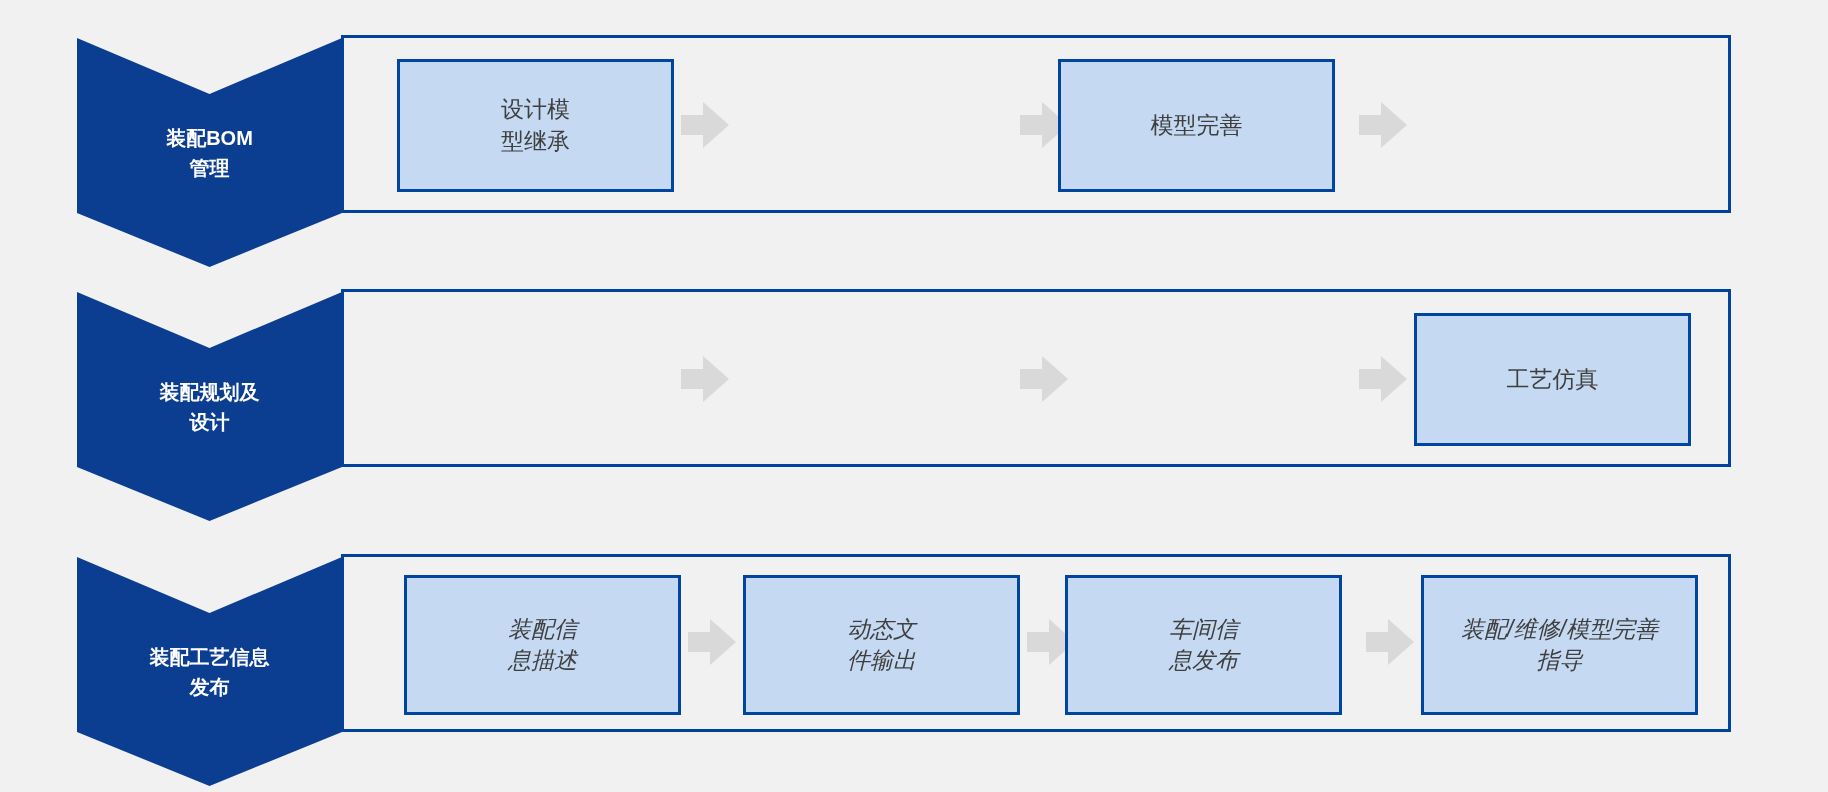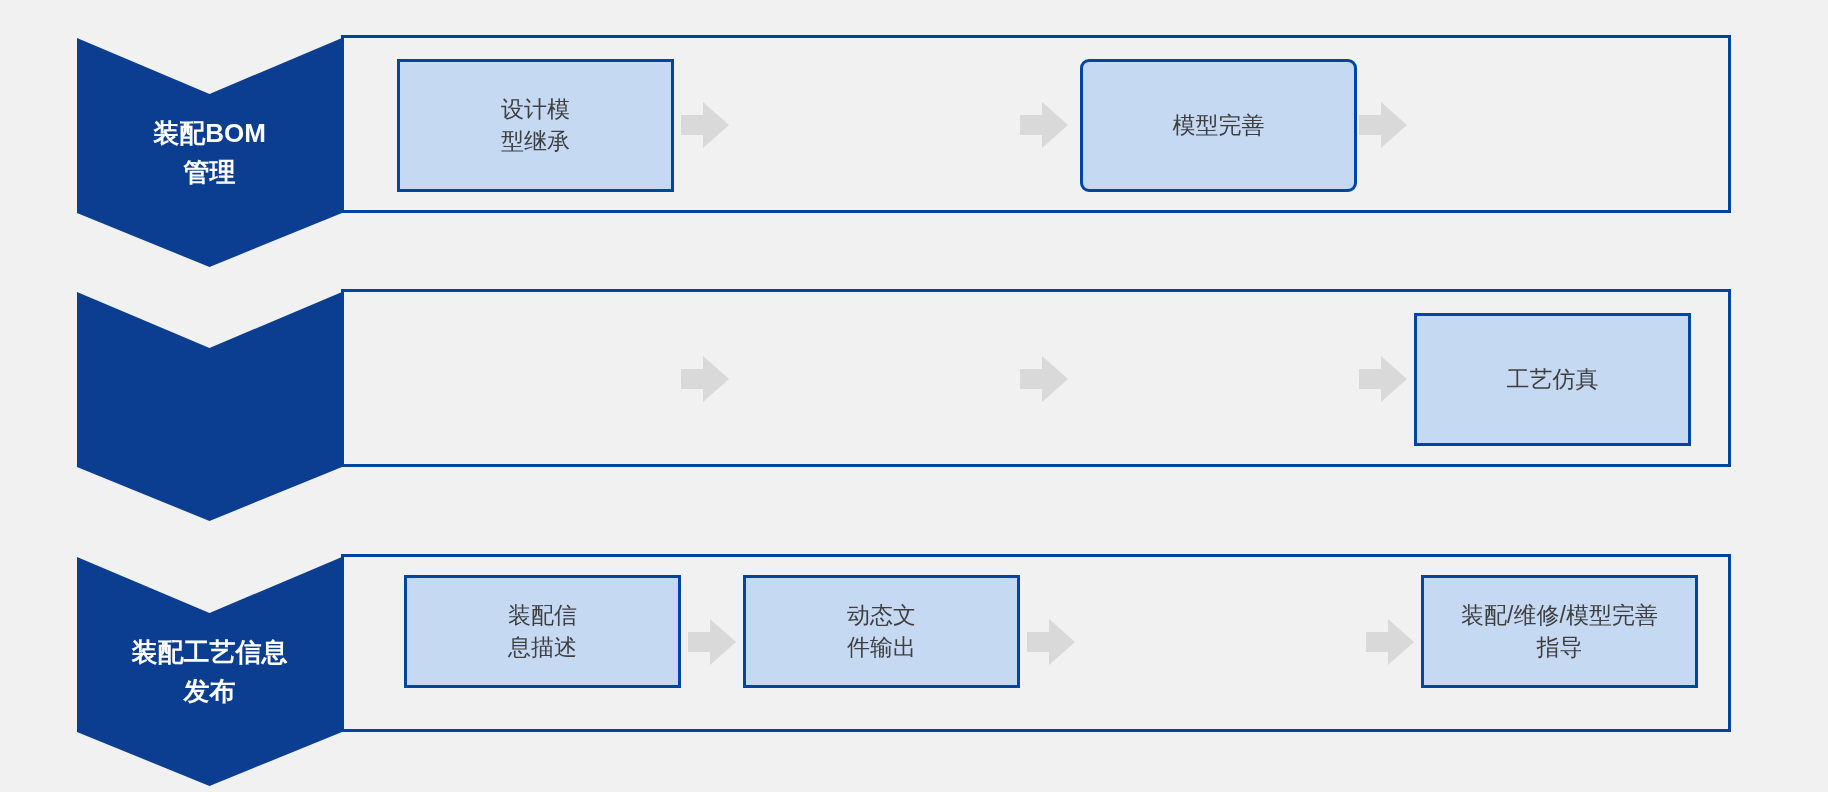--- a/index.html
+++ b/index.html
@@ -15,31 +15,31 @@
 
   .band{
     position:absolute;left:341px;top:-3px;width:1390px;height:178px;
     border:3px solid #00439C;background:transparent;box-sizing:border-box;z-index:1;
   }
   .chevron-svg{position:absolute;left:77px;top:0;width:265px;height:229px;z-index:2;}
   .chevron-svg polygon{fill:#0B3D91;}
   .chevron-label{
     position:absolute;left:77px;top:0;width:265px;height:229px;z-index:3;
     display:flex;align-items:center;justify-content:center;text-align:center;
-    color:#FFFFFF;font-size:26px;font-weight:bold;line-height:1.5;
+    color:#FFFFFF;font-size:20px;font-weight:bold;line-height:1.5;
     white-space:pre-line;
   }
   .box{
     position:absolute;top:21px;width:277px;height:133px;z-index:2;
     background:#C5D9F3;border:3px solid #0045A0;box-sizing:border-box;
     display:flex;align-items:center;justify-content:center;text-align:center;
     color:#3F3F3F;font-size:23px;line-height:1.35;white-space:pre-line;
   }
-  .row3 .box{transform:translateX(7px);top:18px;height:113px;}
-  .b1{left:397px;} .b2{left:736px;} .b3{left:1080px;border-radius:9px;} .b4{left:1414px;}
+  .row3 .box{transform:translateX(7px);top:18px;height:140px;font-style:italic;}
+  .b1{left:397px;} .b2{left:736px;} .b3{left:1058px;} .b4{left:1414px;}
   .arrow{position:absolute;top:64px;width:48px;height:46px;z-index:2;}
   .row3 .arrow{transform:translateX(7px);top:62px;}
   .arrow polygon{fill:#D9D9D9;}
   .a1{left:681px;} .a2{left:1020px;} .a3{left:1359px;}
 </style>
 </head>
 <body>
 
 <div class="row row1">
   <div class="band"></div>
@@ -60,20 +60,22 @@
   <svg class="arrow a3" viewBox="0 0 48 46" xmlns="http://www.w3.org/2000/svg">
       <polygon points="0,13 22,13 22,0 48,23 22,46 22,33 0,33"></polygon>
     </svg>
 </div>
 
 <div class="row row2">
   <div class="band"></div>
   <svg class="chevron-svg" viewBox="0 0 265 229" xmlns="http://www.w3.org/2000/svg">
     <polygon points="0,0 132.5,56 265,0 265,175 132.5,229 0,175"></polygon>
   </svg>
+  <div class="chevron-label">装配规划及
+设计</div>
   <svg class="arrow a1" viewBox="0 0 48 46" xmlns="http://www.w3.org/2000/svg">
       <polygon points="0,13 22,13 22,0 48,23 22,46 22,33 0,33"></polygon>
     </svg>
   <svg class="arrow a2" viewBox="0 0 48 46" xmlns="http://www.w3.org/2000/svg">
       <polygon points="0,13 22,13 22,0 48,23 22,46 22,33 0,33"></polygon>
     </svg>
   <svg class="arrow a3" viewBox="0 0 48 46" xmlns="http://www.w3.org/2000/svg">
       <polygon points="0,13 22,13 22,0 48,23 22,46 22,33 0,33"></polygon>
     </svg>
   <div class="box b4">工艺仿真</div>
@@ -89,18 +91,20 @@
   <div class="box b1">装配信
 息描述</div>
   <svg class="arrow a1" viewBox="0 0 48 46" xmlns="http://www.w3.org/2000/svg">
       <polygon points="0,13 22,13 22,0 48,23 22,46 22,33 0,33"></polygon>
     </svg>
   <div class="box b2">动态文
 件输出</div>
   <svg class="arrow a2" viewBox="0 0 48 46" xmlns="http://www.w3.org/2000/svg">
       <polygon points="0,13 22,13 22,0 48,23 22,46 22,33 0,33"></polygon>
     </svg>
+  <div class="box b3">车间信
+息发布</div>
   <svg class="arrow a3" viewBox="0 0 48 46" xmlns="http://www.w3.org/2000/svg">
       <polygon points="0,13 22,13 22,0 48,23 22,46 22,33 0,33"></polygon>
     </svg>
   <div class="box b4">装配/维修/模型完善
 指导</div>
 </div>
 
 </body></html>

